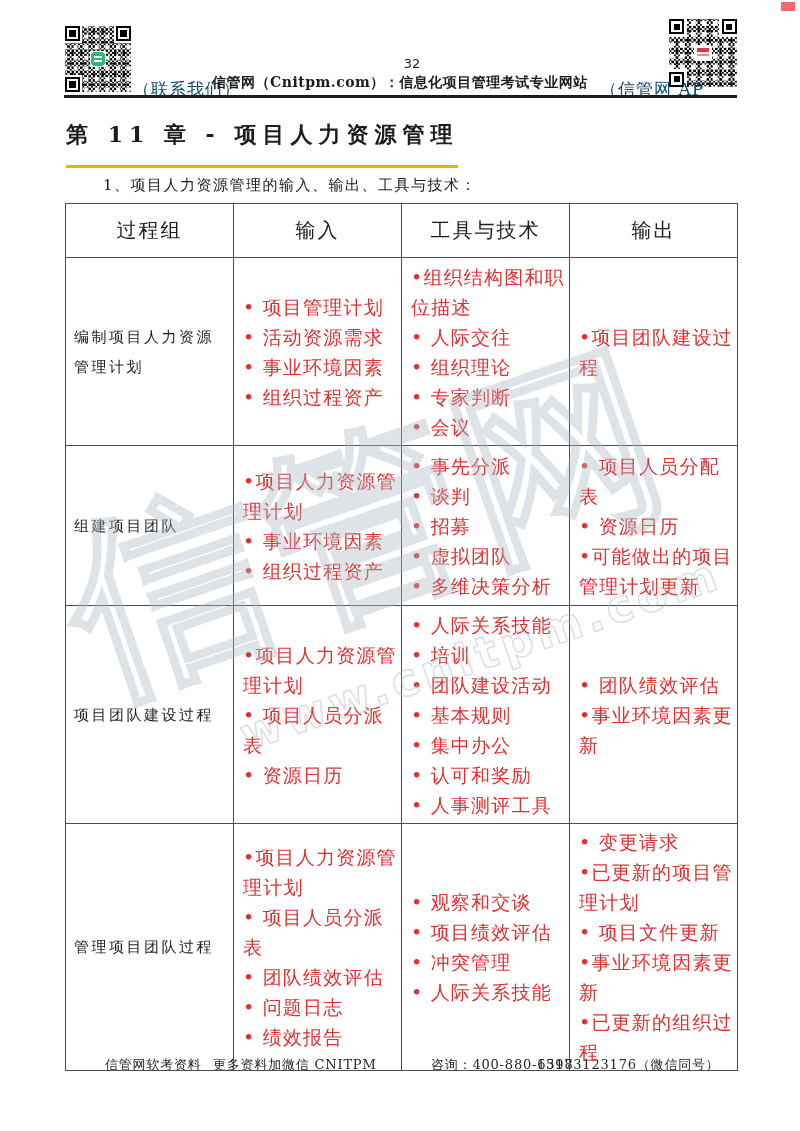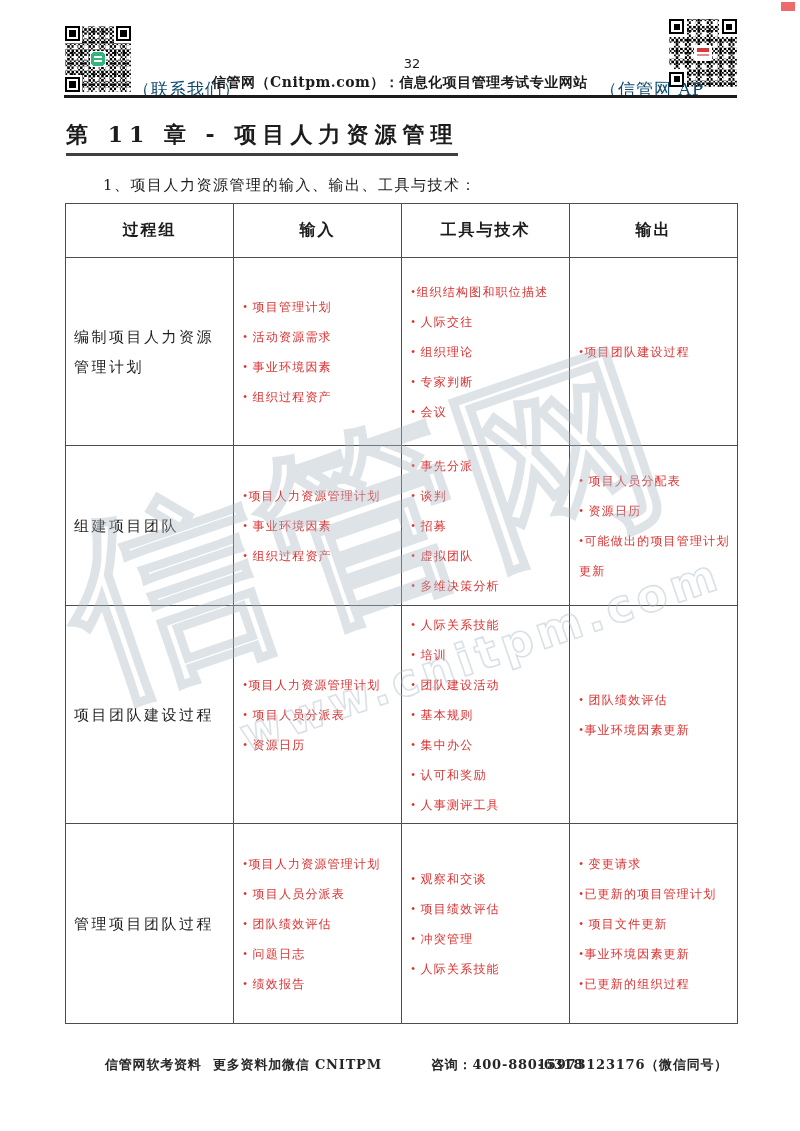--- a/index.html
+++ b/index.html
@@ -17,45 +17,45 @@
   #qr-label-left{left:133px;top:78px;}
   #qr-label-right{left:600px;top:78px;}
   .red-mark{position:absolute;left:781px;top:2px;width:14px;height:9px;background:#ef6a6a;}
   .pagenum{position:absolute;left:12px;top:56px;width:800px;text-align:center;
     font-size:13px;font-weight:400;font-family:"DejaVu Sans","Liberation Sans",sans-serif;}
   .siteline{position:absolute;left:0;top:74px;width:800px;text-align:center;
     font-size:14px;font-weight:700;letter-spacing:.5px;}
   .header-rule{position:absolute;left:64px;top:95px;width:673px;height:3px;background:#1b1b1b;}
   
   .title{position:absolute;left:66px;top:120px;font-size:22px;font-weight:700;
-    letter-spacing:6px;padding-bottom:3px;border-bottom:3px solid #404040;white-space:nowrap;}
+    letter-spacing:6px;padding-bottom:15px;border-bottom:3px solid #eab308;white-space:nowrap;}
   .intro{position:absolute;left:103px;top:176px;font-size:15px;letter-spacing:1.5px;}
   
   table.proc{position:absolute;left:65px;top:203px;width:673px;
     border-collapse:collapse;table-layout:fixed;z-index:2;}
   table.proc th,table.proc td{border:1px solid #4e4e4e;background:transparent;}
   table.proc thead tr{height:54px;}
-  table.proc thead th{font-size:16px;font-weight:700;letter-spacing:2px;color:#1c1c1c;text-align:center;}
+  table.proc thead th{font-size:20px;font-weight:400;letter-spacing:2px;color:#1c1c1c;text-align:center;}
   table.proc tbody tr:nth-child(1){height:188px;}
   table.proc tbody tr:nth-child(2){height:160px;}
   table.proc tbody tr:nth-child(3){height:218px;}
   table.proc tbody tr:nth-child(4){height:200px;}
   td.group{text-align:left;vertical-align:middle;font-size:15px;
     letter-spacing:2.5px;line-height:30px;color:#1f1f1f;padding:0 8px;}
   td.items{vertical-align:middle;padding:3px 2px 3px 9px;}
-  .item{color:var(--accent-red,#dc3232);font-size:12px;line-height:30px;letter-spacing:1.2px;font-family:Liberation Serif, serif;}
+  .item{color:var(--accent-red,#dc3232);font-size:19px;line-height:30px;letter-spacing:1.2px;}
   
   .wm{position:absolute;z-index:5;pointer-events:none;white-space:nowrap;
     font-family:"DejaVu Sans","Liberation Sans",sans-serif;font-weight:700;
     color:transparent;-webkit-text-stroke:2.5px rgba(173,186,197,.40);}
   #wm-name{left:58px;top:390px;font-size:200px;letter-spacing:6px;transform:rotate(-19deg);}
   #wm-url{left:228px;top:628px;font-size:45px;letter-spacing:5px;
     -webkit-text-stroke:1.6px rgba(173,186,197,.45);transform:rotate(-19deg);}
   
-  .footer-item{position:absolute;top:1056px;font-size:13px;font-weight:700;
+  .footer-item{position:absolute;top:1056px;font-size:13px;font-weight:400;
     letter-spacing:.8px;color:#262626;white-space:nowrap;}
   #footer-brand{left:105px;}
   #footer-wechat{left:213px;}
   #footer-consult{left:431px;}
   #footer-phone{left:537px;}
 </style>
 </head>
 <body>
 
 <div class="page">

